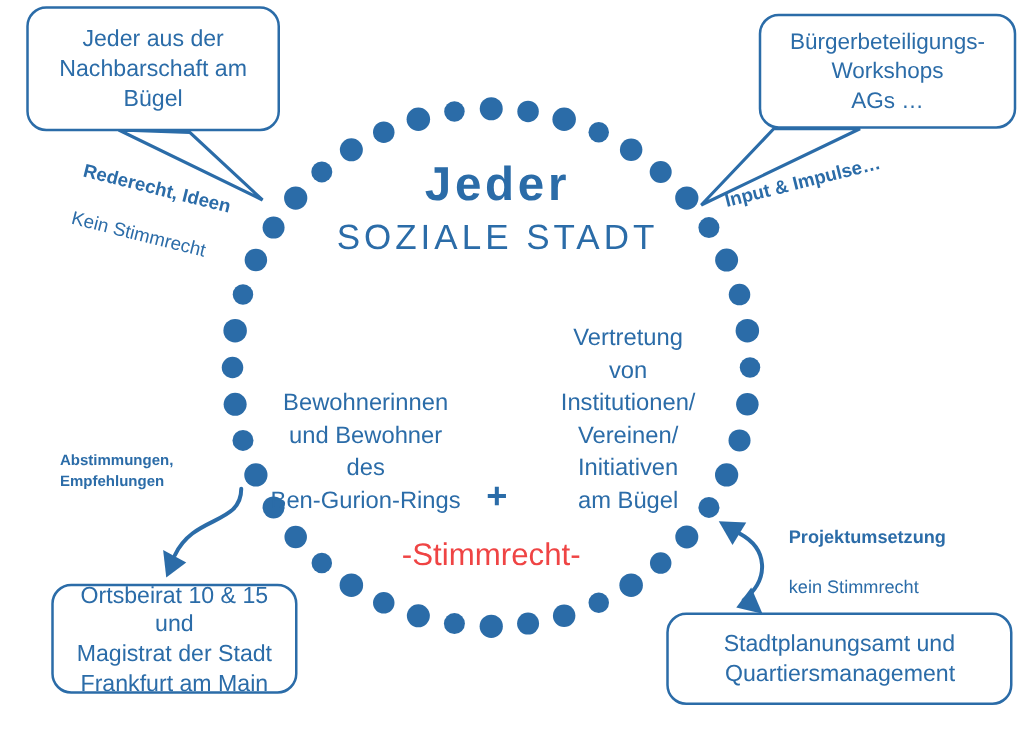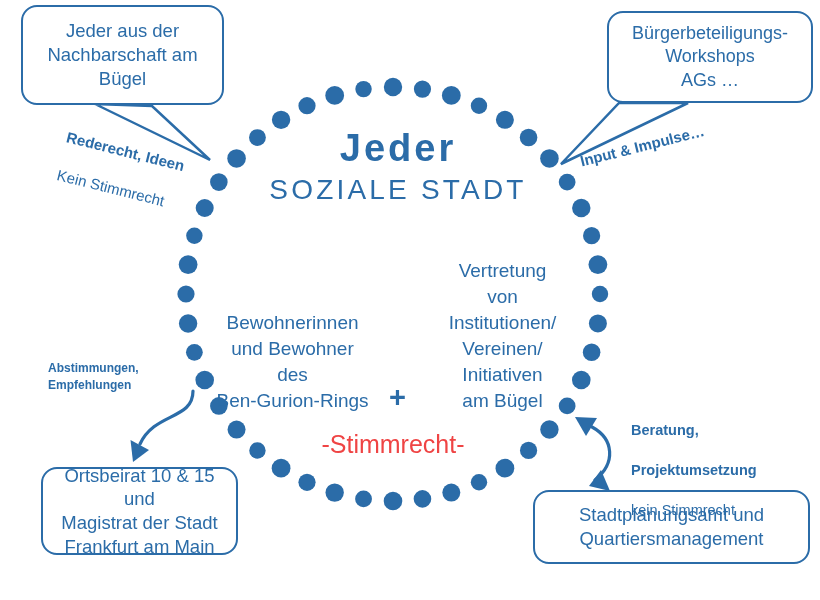--- a/index.html
+++ b/index.html
@@ -62,20 +62,21 @@
     left: 41px; top: 467px;
     width: 197px; height: 88px;
     font-size: 18.5px;
     padding: 4px 6px;
   }
   #box-bottom-right {
     left: 533px; top: 490px;
     width: 277px; height: 74px;
     font-size: 18.5px;
     padding: 16px 6px;
+    text-align: right;
   }
 
   
   #ring-title {
     position: absolute;
     left: 233px; top: 129px;
     width: 330px;
     text-align: center;
     z-index: 3;
   }
@@ -287,18 +288,17 @@
     <span class="l1">Rederecht, Ideen</span>
     <span class="l2">Kein Stimmrecht</span>
   </div>
 
   <div class="lbl-rot" id="label-input">Input &amp; Impulse…</div>
 
   <div class="lbl-rot" id="label-abstimmungen" style="white-space:pre-line;">Abstimmungen,
 Empfehlungen</div>
 
   <div class="lbl-rot" id="label-beratung">
-    <span class="b1">Beratung,</span>
     <span class="b2">Projektumsetzung</span>
     <span class="b3">kein Stimmrecht</span>
   </div>
 
 </div>
 
 </body></html>

